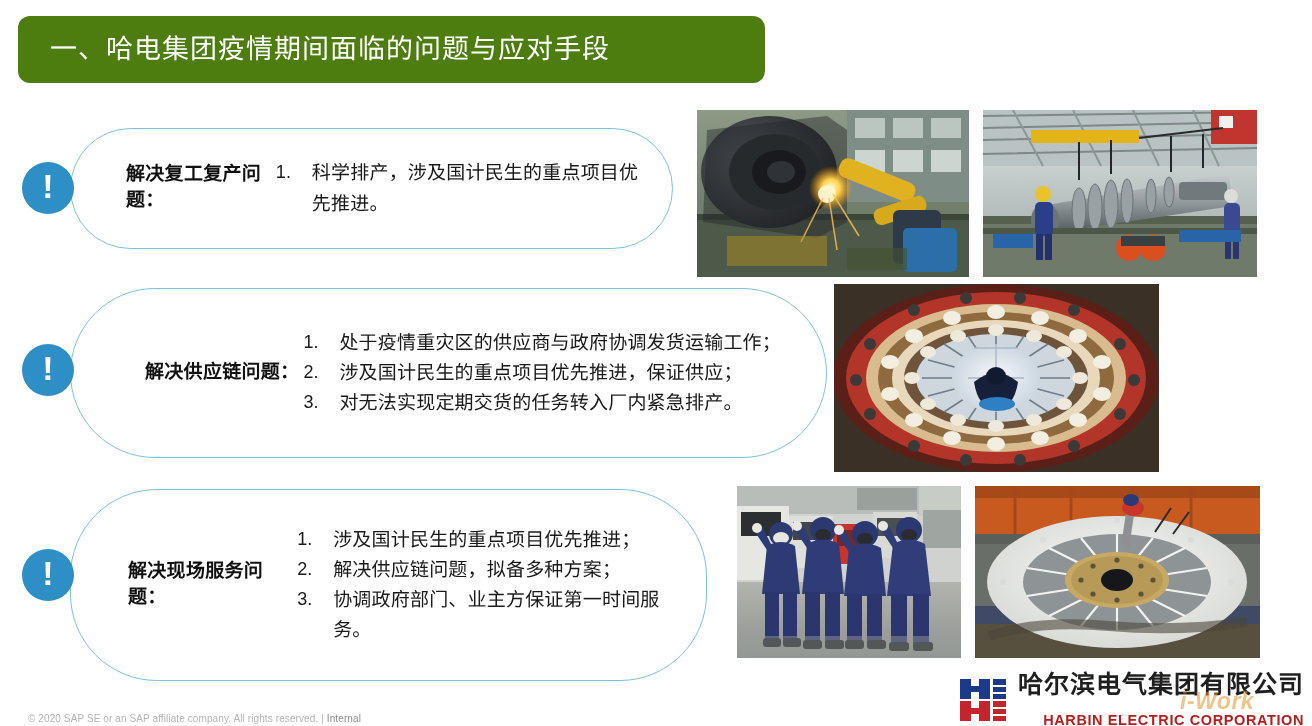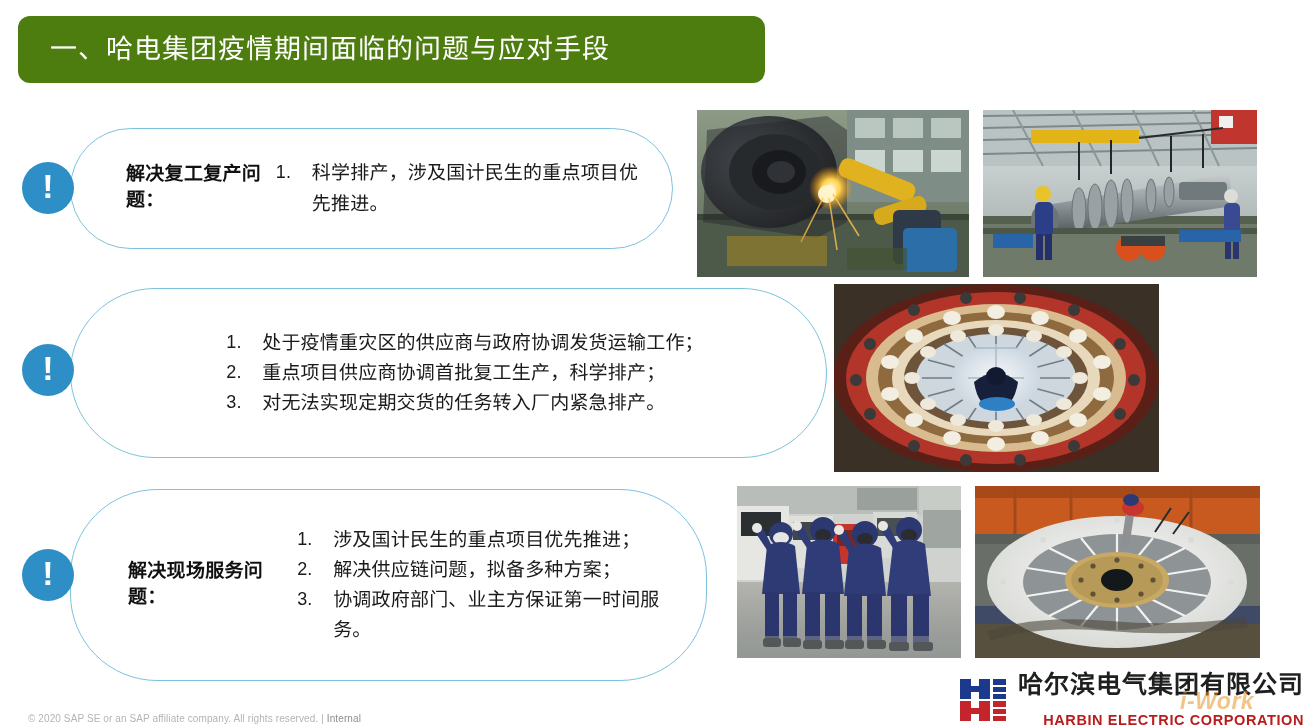--- a/index.html
+++ b/index.html
@@ -238,28 +238,29 @@
         </li>
       </ul>
     </div>
   </div>
   <div class="badge badge-1">
     <span class="badge-mark">!</span>
   </div>
 
   <div class="card card-2">
     <div class="card-body">
+      <div class="card-heading">解决供应链问题：</div>
       <ul class="card-list">
         <li>
           <span class="li-num">1.</span>
           <span class="li-text">处于疫情重灾区的供应商与政府协调发货运输工作；</span>
         </li>
         <li>
           <span class="li-num">2.</span>
-          <span class="li-text">重点项目供应商协调首批复工生产，科学排产；</span>
+          <span class="li-text">涉及国计民生的重点项目优先推进，保证供应；</span>
         </li>
         <li>
           <span class="li-num">3.</span>
           <span class="li-text">对无法实现定期交货的任务转入厂内紧急排产。</span>
         </li>
       </ul>
     </div>
   </div>
   <div class="badge badge-2">
     <span class="badge-mark">!</span>

